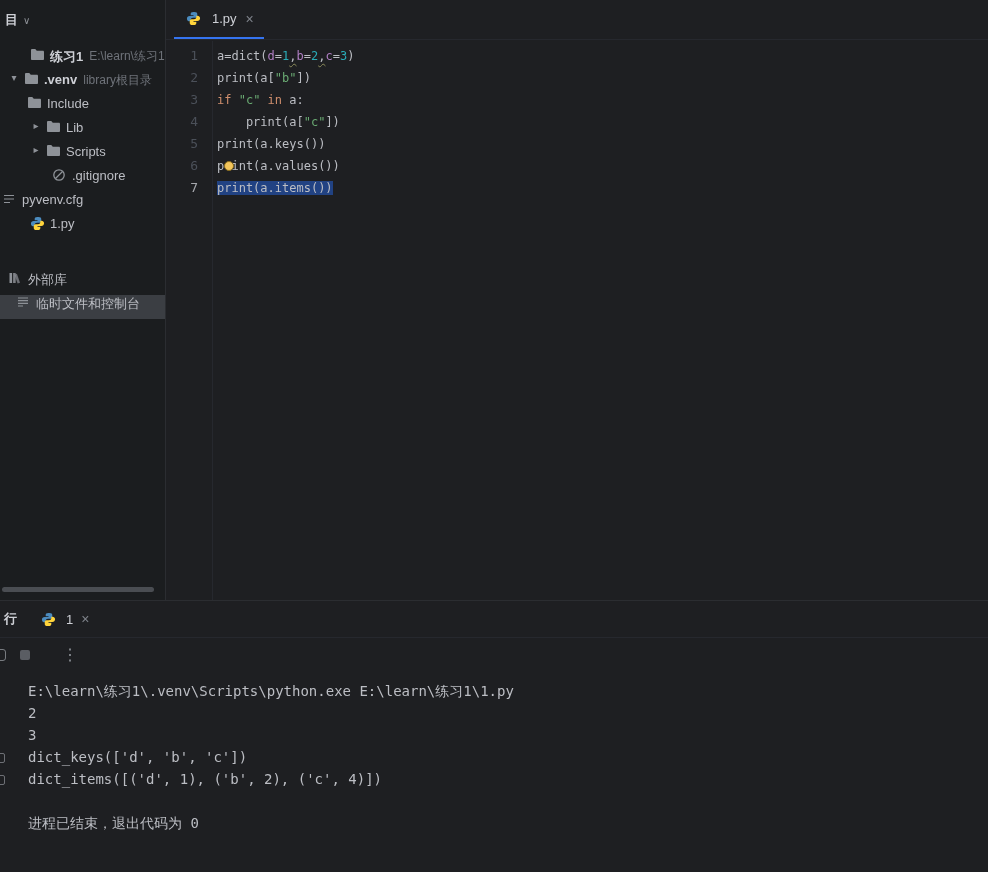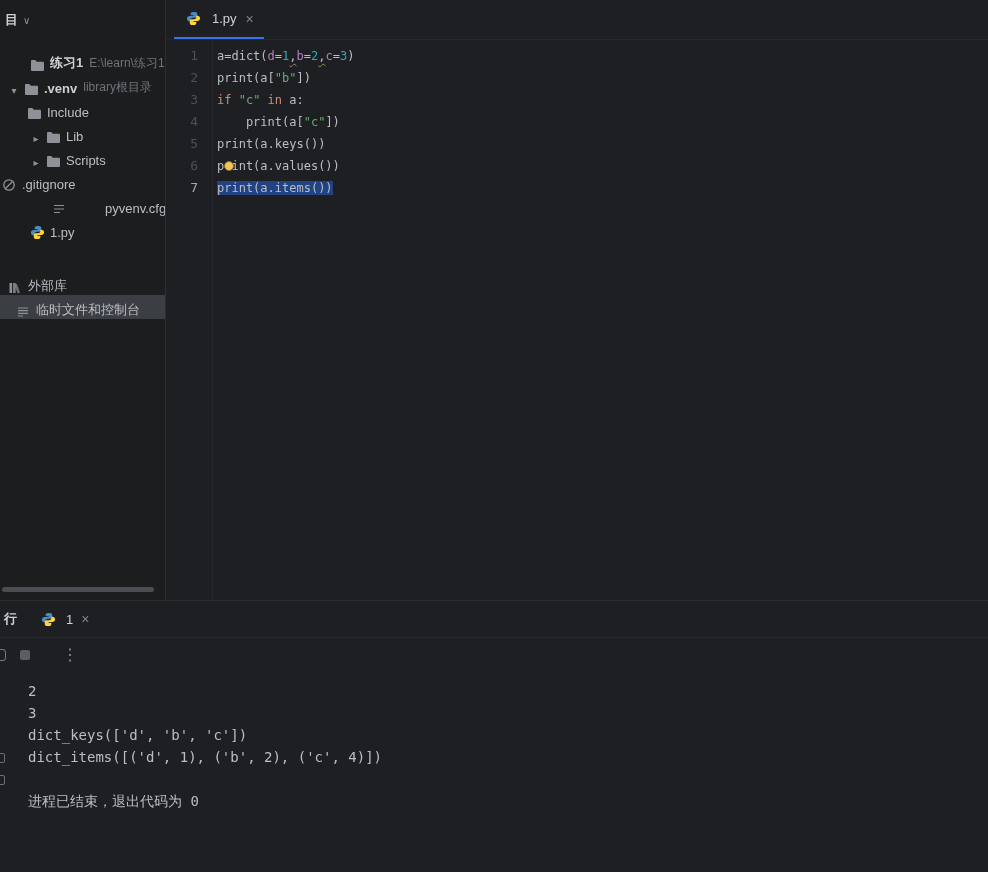--- a/index.html
+++ b/index.html
@@ -13,21 +13,21 @@
   *{margin:0;padding:0;box-sizing:border-box}
   html,body{background:#141416}
   body{font-family:"Liberation Sans",sans-serif}
   .app{position:relative;width:988px;height:872px;background:var(--bg);overflow:hidden;color:var(--text)}
 
   
   .project-panel{position:absolute;left:0;top:0;width:166px;height:600px;background:var(--panel-bg);border-right:1px solid var(--border)}
   .panel-header{height:40px;display:flex;align-items:center;gap:5px;padding-left:5px;font-size:13px;font-weight:700;color:var(--bright)}
   .panel-header .chev-hdr{font-size:10px;color:var(--icon);font-weight:400}
   .tree{padding-top:8px}
-  .tree-row{height:24px;display:flex;align-items:flex-end;font-size:13px;white-space:nowrap;cursor:pointer;overflow:hidden}
+  .tree-row{height:24px;display:flex;align-items:flex-start;font-size:13px;white-space:nowrap;cursor:pointer;overflow:hidden}
   .tree-row.selected{background:var(--tree-selected)}
   .chev{width:16px;font-size:10px;color:var(--icon);text-align:center;flex:none}
   .ticon{width:18px;display:inline-flex;align-items:center;justify-content:center;flex:none;margin-right:4px}
   .tlabel{color:var(--text)}
   .tlabel.bold{color:var(--bright);font-weight:700}
   .thint{margin-left:6px;color:var(--dim);font-size:12px}
   .hscrollbar{position:absolute;left:2px;bottom:8px;width:152px;height:5px;border-radius:3px;background:var(--scrollbar)}
 
   
   .editor-area{position:absolute;left:166px;top:0;width:822px;height:600px;background:var(--bg)}
@@ -108,30 +108,30 @@
         </div>
         <div class="tree-row" style="padding-left: 28px;">
           <span class="chev">▸</span>
           <span class="ticon">
             <svg width="15" height="13" viewBox="0 0 16 14">
               <path fill="#8E9298" d="M1 2.2C1 1.54 1.54 1 2.2 1h3.4l1.6 2h6.6c.66 0 1.2.54 1.2 1.2v7.6c0 .66-.54 1.2-1.2 1.2H2.2C1.54 13 1 12.46 1 11.8z"></path>
             </svg>
           </span>
           <span class="tlabel">Scripts</span>
         </div>
-        <div class="tree-row" style="">
+        <div class="tree-row" style="padding-left: 50px;">
           <span class="ticon">
             <svg width="14" height="14" viewBox="0 0 14 14">
               <circle cx="7" cy="7" r="5.2" fill="none" stroke="#8E9298" stroke-width="1.3"></circle>
               <line x1="3.5" y1="10.5" x2="10.5" y2="3.5" stroke="#8E9298" stroke-width="1.3"></line>
             </svg>
           </span>
           <span class="tlabel">.gitignore</span>
         </div>
-        <div class="tree-row" style="padding-left: 50px; gap: 33px;">
+        <div class="tree-row" style="">
           <span class="ticon">
             <svg width="14" height="14" viewBox="0 0 14 14">
               <g stroke="#8E9298" stroke-width="1.2" fill="none">
                 <path d="M2 3.5h10M2 7h10M2 10.5h6"></path>
               </g>
             </svg>
           </span>
           <span class="tlabel">pyvenv.cfg</span>
         </div>
         <div class="tree-row" style="padding-left: 28px;">
@@ -225,20 +225,21 @@
             <rect x="1" y="1" width="10" height="10" rx="2" fill="#5A5D63"></rect>
           </svg>
         </span>
       <span class="kebab">⋮</span>
     </div>
     <div class="edge-strip">
       <span class="edge-icon" style="top:12px"></span>
       <span class="edge-icon" style="top:34px"></span>
     </div>
     <div class="console">
+        <div>E:\learn\练习1\.venv\Scripts\python.exe E:\learn\练习1\1.py</div>
         <div>2</div>
         <div>3</div>
         <div>dict_keys(['d', 'b', 'c'])</div>
         <div>dict_items([('d', 1), ('b', 2), ('c', 4)])</div>
         <div> </div>
         <div>进程已结束，退出代码为 0</div>
       </div>
   </section>
 
 </div>

